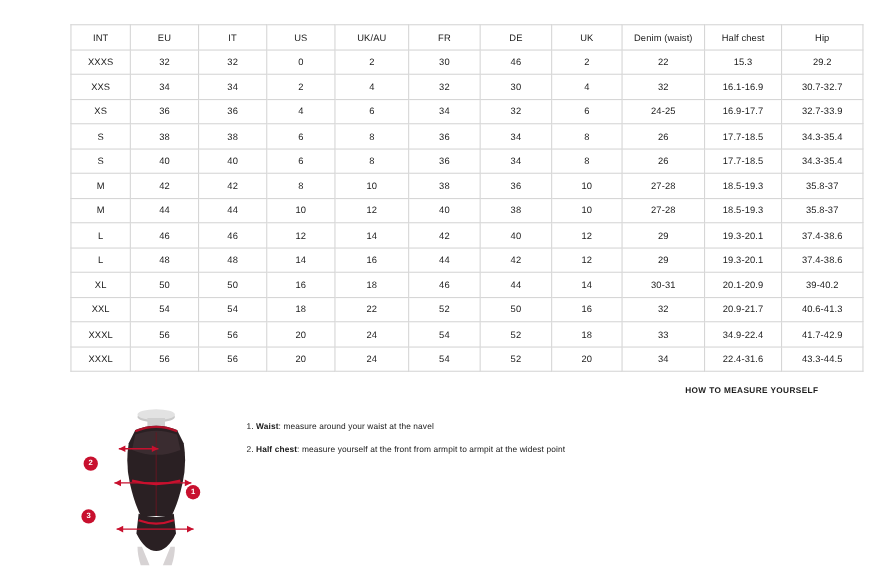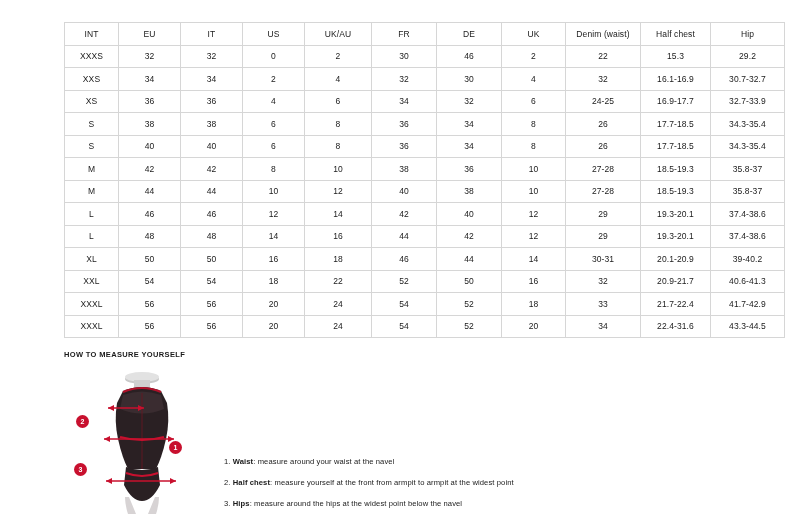--- a/index.html
+++ b/index.html
@@ -68,25 +68,26 @@
     left: 64px;
     top: 350px;
     width: 680px;
   }
   .howto-title {
     font-size: 7.5px;
     font-weight: bold;
     letter-spacing: 0.35px;
     color: #1a1a1a;
     margin: 0 0 10px 0;
+    text-align: right;
   }
   .howto-body {
     position: relative;
     display: flex;
-    align-items: flex-end;
+    align-items: flex-start;
   }
   .figure-box {
     position: relative;
     width: 120px;
     height: 145px;
     margin-left: 18px;
     flex: 0 0 auto;
   }
   .measure-list {
     margin: 8px 0 0 22px;
@@ -301,21 +302,21 @@
         <tr>
           <td>XXXL</td>
           <td>56</td>
           <td>56</td>
           <td>20</td>
           <td>24</td>
           <td>54</td>
           <td>52</td>
           <td>18</td>
           <td>33</td>
-          <td>21.7-22.4</td>
+          <td>34.9-22.4</td>
           <td>41.7-42.9</td>
         </tr>
         <tr>
           <td>XXXL</td>
           <td>56</td>
           <td>56</td>
           <td>20</td>
           <td>24</td>
           <td>54</td>
           <td>52</td>
@@ -377,22 +378,18 @@
 
       <ul class="measure-list">
         <li>
           <span>1.</span>
           <b>Waist</b><span>: measure around your waist at the navel</span>
         </li>
         <li>
           <span>2.</span>
           <b>Half chest</b><span>: measure yourself at the front from armpit to armpit at the widest point</span>
         </li>
-        <li>
-          <span>3.</span>
-          <b>Hips</b><span>: measure around the hips at the widest point below the navel</span>
-        </li>
       </ul>
 
     </div>
   </div>
 
 </div>
 
 </body></html>

